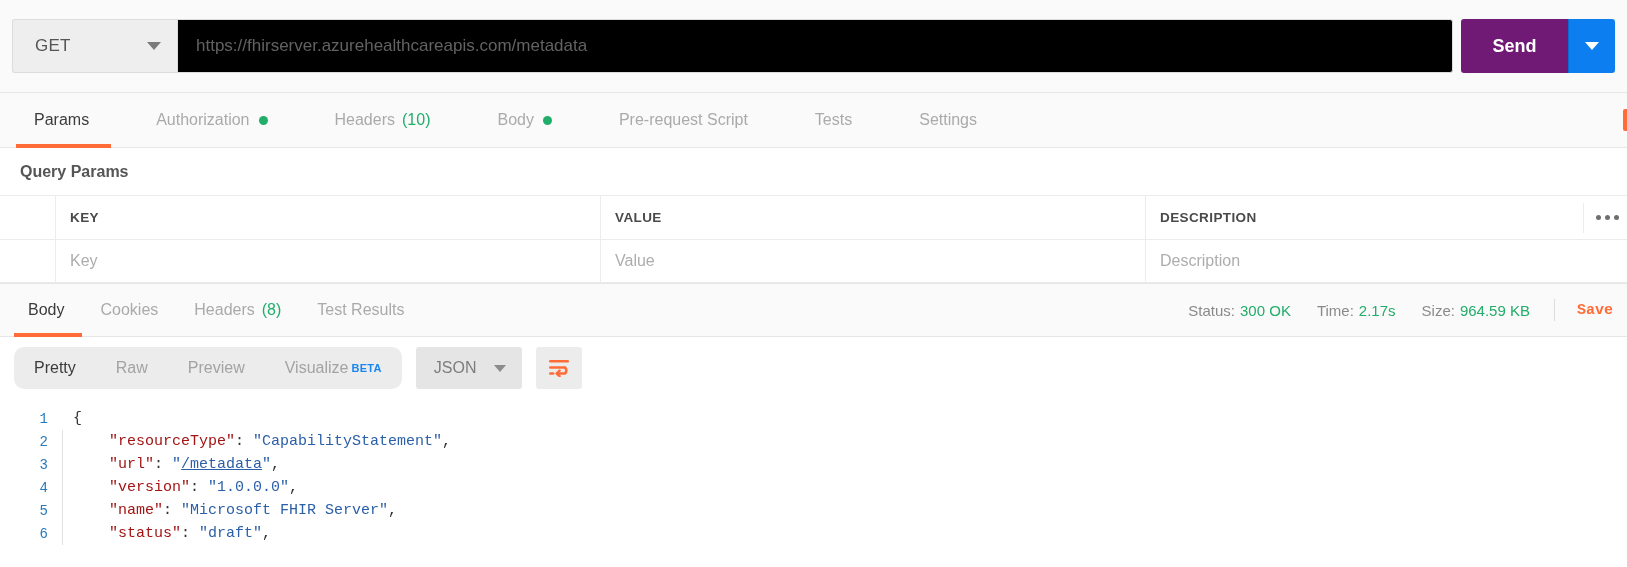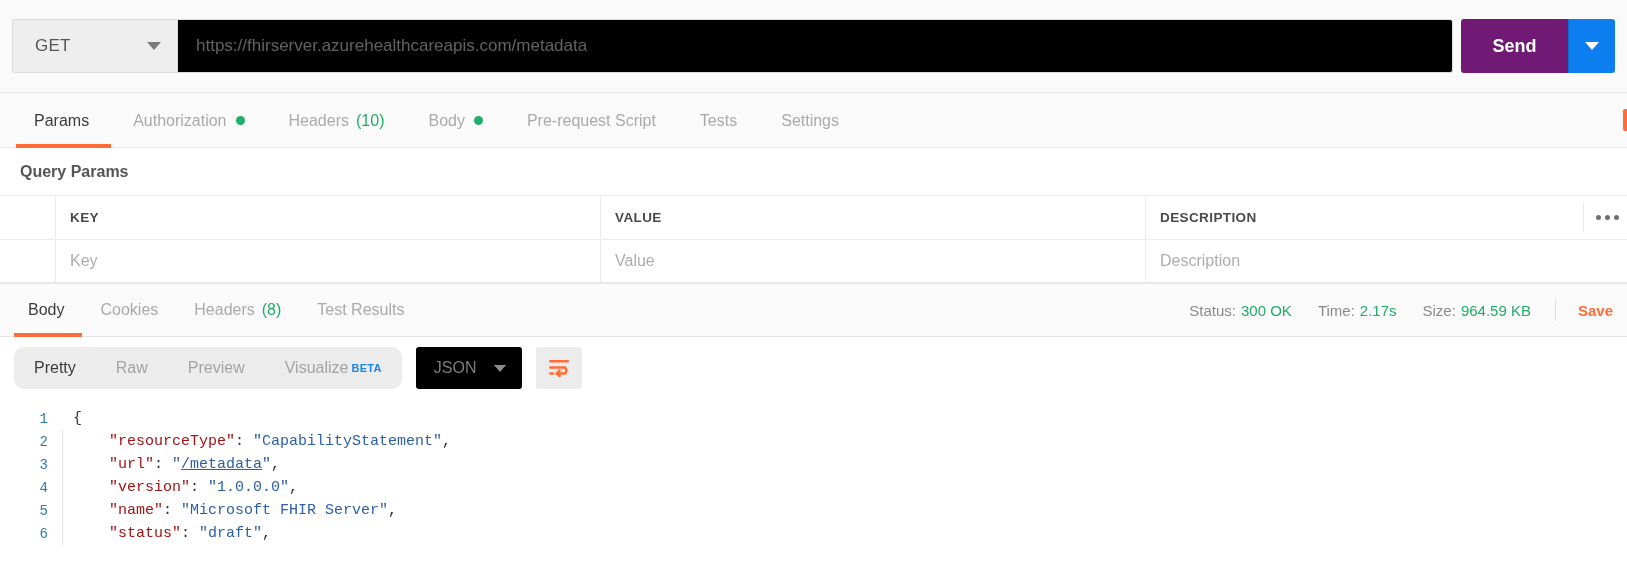--- a/index.html
+++ b/index.html
@@ -98,22 +98,24 @@
     border-right: 7px solid transparent;
     border-top: 8px solid #ffffff;
   }
 
   
   .req-tabs {
     position: relative;
     height: 55px;
     background: #fafafa;
     display: flex;
+    align-items: center;
     padding: 0 16px;
     border-bottom: 1px solid #e6e6e6;
+    gap: 23px;
   }
   .tab {
     position: relative;
     height: 55px;
     display: flex;
     align-items: center;
     padding: 0 22px;
     font-size: 16px;
     color: #aaaaaa;
     cursor: pointer;
@@ -253,20 +255,21 @@
     height: 22px;
     background: #dcdcdc;
     margin: 0 0 0 24px;
   }
   .save-link {
     color: #ff6c37;
     font-size: 15px;
     font-weight: bold;
     margin-left: 22px;
     cursor: pointer;
+    font-family: Liberation Mono, monospace;
   }
 
   
   .format-bar {
     height: 62px;
     background: #ffffff;
     display: flex;
     align-items: center;
     padding: 0 14px;
   }
@@ -293,21 +296,21 @@
     font-size: 11px;
     font-weight: bold;
     color: #1a86f0;
     vertical-align: super;
     margin-left: 3px;
     letter-spacing: .3px;
   }
   .json-select {
     margin-left: 14px;
     height: 42px;
-    background: #000000;
+    background: #e5e5e5;
     border-radius: 3px;
     display: flex;
     align-items: center;
     padding: 0 16px 0 18px;
     cursor: pointer;
     gap: 18px;
   }
   .json-label { font-size: 16px; color: #7d7d7d; }
   .caret-gray {
     width: 0; height: 0;

